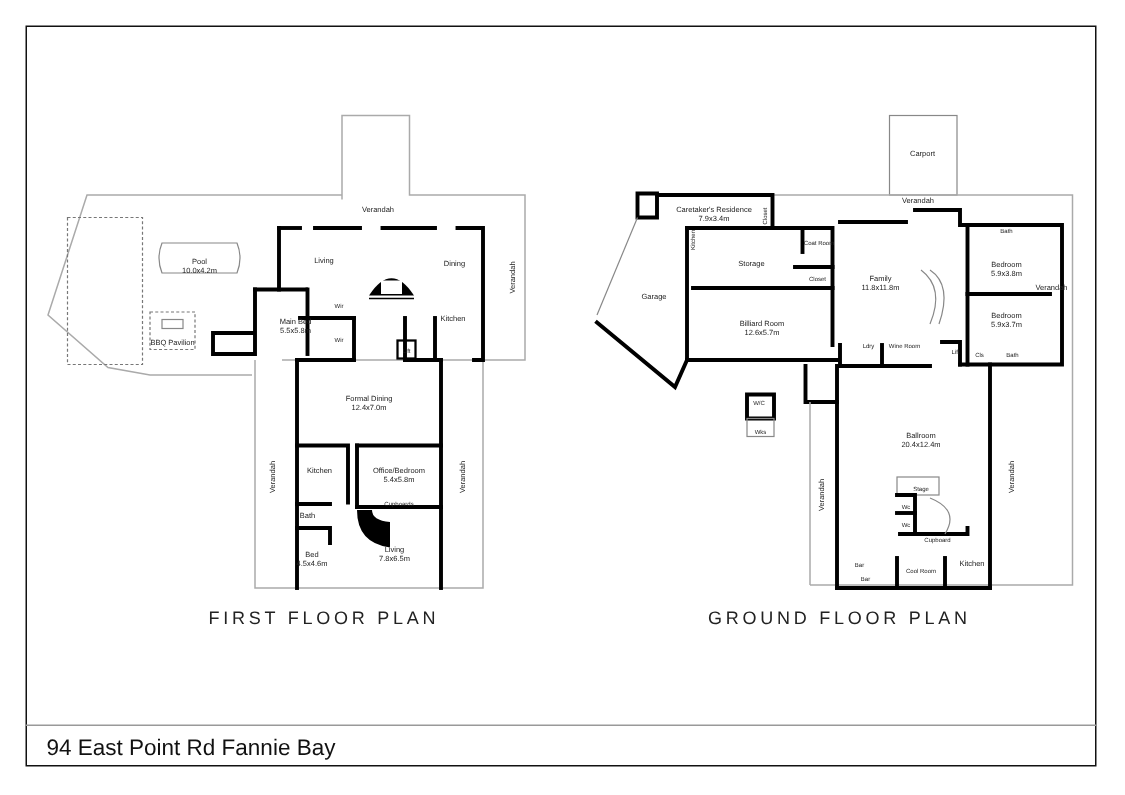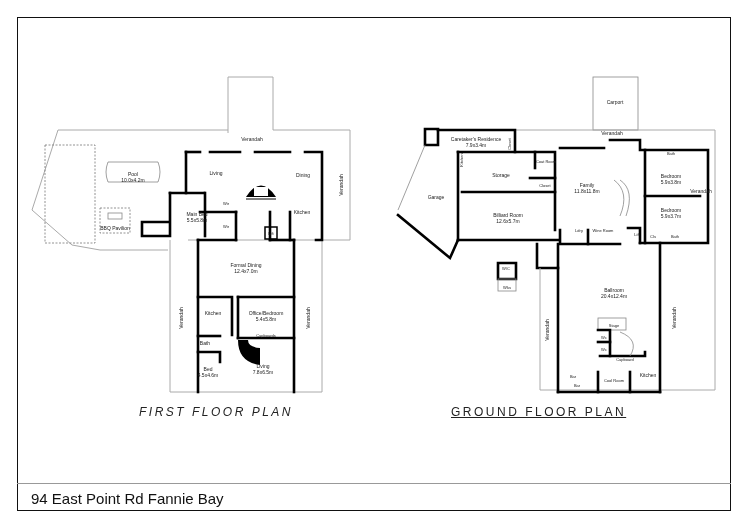--- a/index.html
+++ b/index.html
@@ -177,17 +177,17 @@
   <text class="lbl-s" x="614" y="327">Stage</text>
   <text class="lbl-s" x="604" y="339">Wc</text>
   <text class="lbl-s" x="604" y="351">Wc</text>
   <text class="lbl-s" x="625" y="361">Cupboard</text>
   <text class="lbl-s" x="573" y="378">Bar</text>
   <text class="lbl-s" x="577" y="387">Bar</text>
   <text class="lbl-s" x="614" y="382">Cool Room</text>
   <text class="lbl" x="648" y="377">Kitchen</text>
 </svg>
 
-<div class="plan-title" style="left:139px;font-style:italic;">FIRST FLOOR PLAN</div>
-<div class="plan-title" style="left:451px;text-decoration:underline;">GROUND FLOOR PLAN</div>
+<div class="plan-title" style="left:139px;">FIRST FLOOR PLAN</div>
+<div class="plan-title" style="left:472px;">GROUND FLOOR PLAN</div>
 
 <div class="divider"></div>
 <div class="addr">94 East Point Rd Fannie Bay</div>
 
 </body></html>

